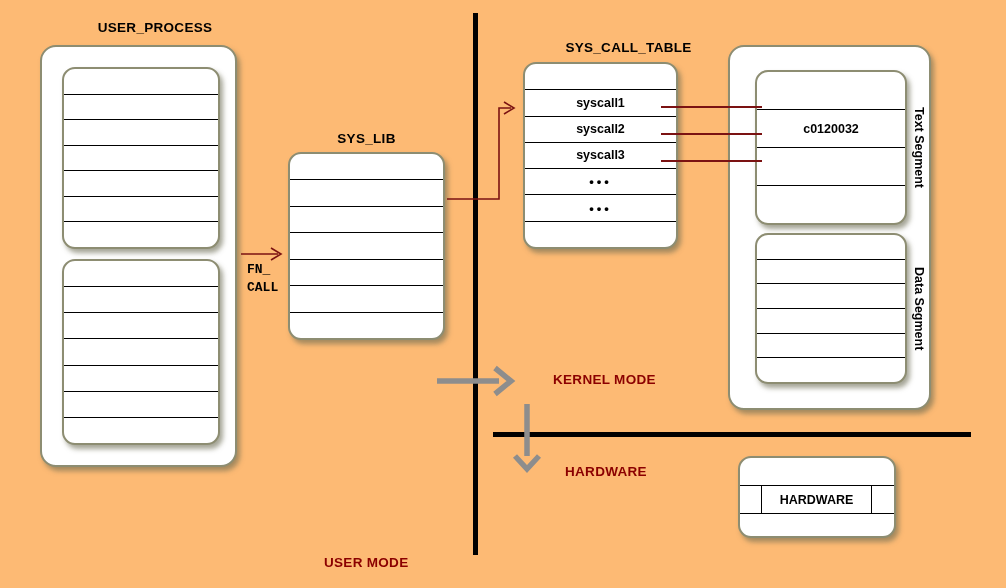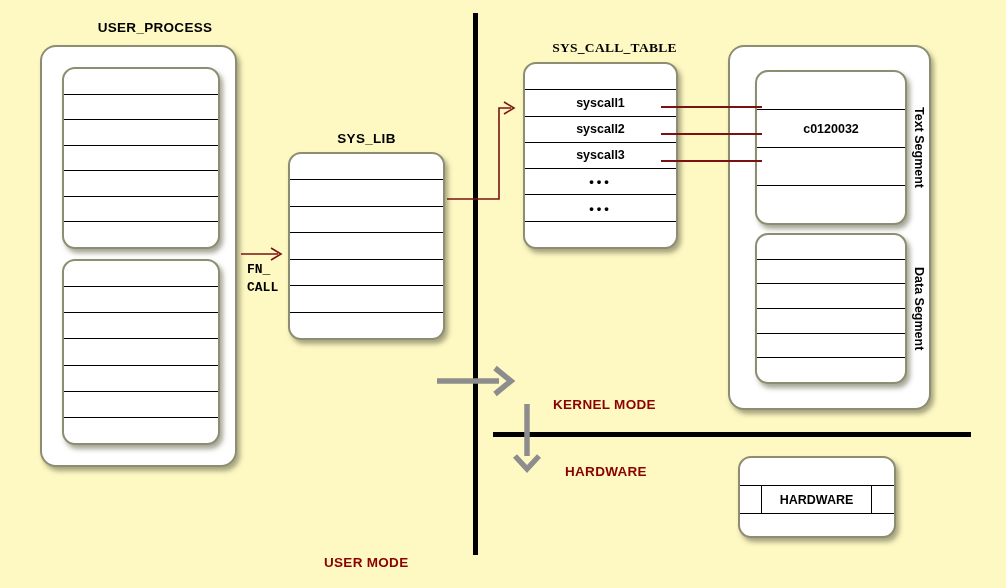--- a/index.html
+++ b/index.html
@@ -1,17 +1,17 @@
 <!DOCTYPE html>
 <html><head>
 <meta charset="utf-8">
 <style>
   html,body{margin:0;padding:0;background:#fff;}
   .canvas{
-    position:relative;width:1006px;height:588px;background:#fef9c3;
+    position:relative;width:1006px;height:588px;background:#fdba74;
     font-family:"Liberation Sans","DejaVu Sans",sans-serif;overflow:hidden;
   }
   .shape{
     position:absolute;background:#fff;box-sizing:border-box;
     border:2.5px solid #8d8d72;border-radius:13px;
     box-shadow:3px 4px 5px rgba(105,105,80,.6);
     overflow:hidden;
     text-align:center;
   }
   .rows{display:flex;flex-direction:column;height:100%;}
@@ -51,21 +51,21 @@
   .hw-cell-r{width:22px;border-left:1.4px solid #000;}
   .overlay{position:absolute;left:0;top:0;pointer-events:none;}
 </style>
 </head>
 <body>
 
 <div class="canvas">
 
   <div class="box-title" style="left:55px;top:20px;width:200px;">USER_PROCESS</div>
   <div class="box-title" style="left:288px;top:131px;width:157px;">SYS_LIB</div>
-  <div class="box-title" style="left:537px;top:40px;width:155px;font-family:Liberation Serif, serif;">SYS_CALL_TABLE</div>
+  <div class="box-title" style="left:551px;top:40px;width:155px;">SYS_CALL_TABLE</div>
 
   <div class="shape" style="left:40px;top:45px;width:197px;height:422px;border-radius:16px;"></div>
   <div class="shape" style="left:62px;top:67px;width:158px;height:182px;">
     <div class="rows">
       <div></div>
         <div></div>
         <div></div>
         <div></div>
         <div></div>
         <div></div>
@@ -130,21 +130,21 @@
       <div></div>
         <div></div>
         <div></div>
         <div></div>
         <div></div>
         <div></div>
     </div>
   </div>
   <div class="vlabel" style="left:906px;top:233px;width:26px;height:151px;">Data Segment</div>
 
-  <div class="mode-label" style="left:553px;top:397px;">KERNEL MODE</div>
+  <div class="mode-label" style="left:553px;top:372px;">KERNEL MODE</div>
   <div class="mode-label" style="left:565px;top:464px;">HARDWARE</div>
   <div class="mode-label" style="left:324px;top:523px;margin-top:32px;">USER MODE</div>
 
   <div class="shape" style="left:738px;top:456px;width:158px;height:82px;">
     <div class="hw-band">
       <div class="hw-cell-l"></div>
       <div class="hw-cell-c">HARDWARE</div>
       <div class="hw-cell-r"></div>
     </div>
   </div>

